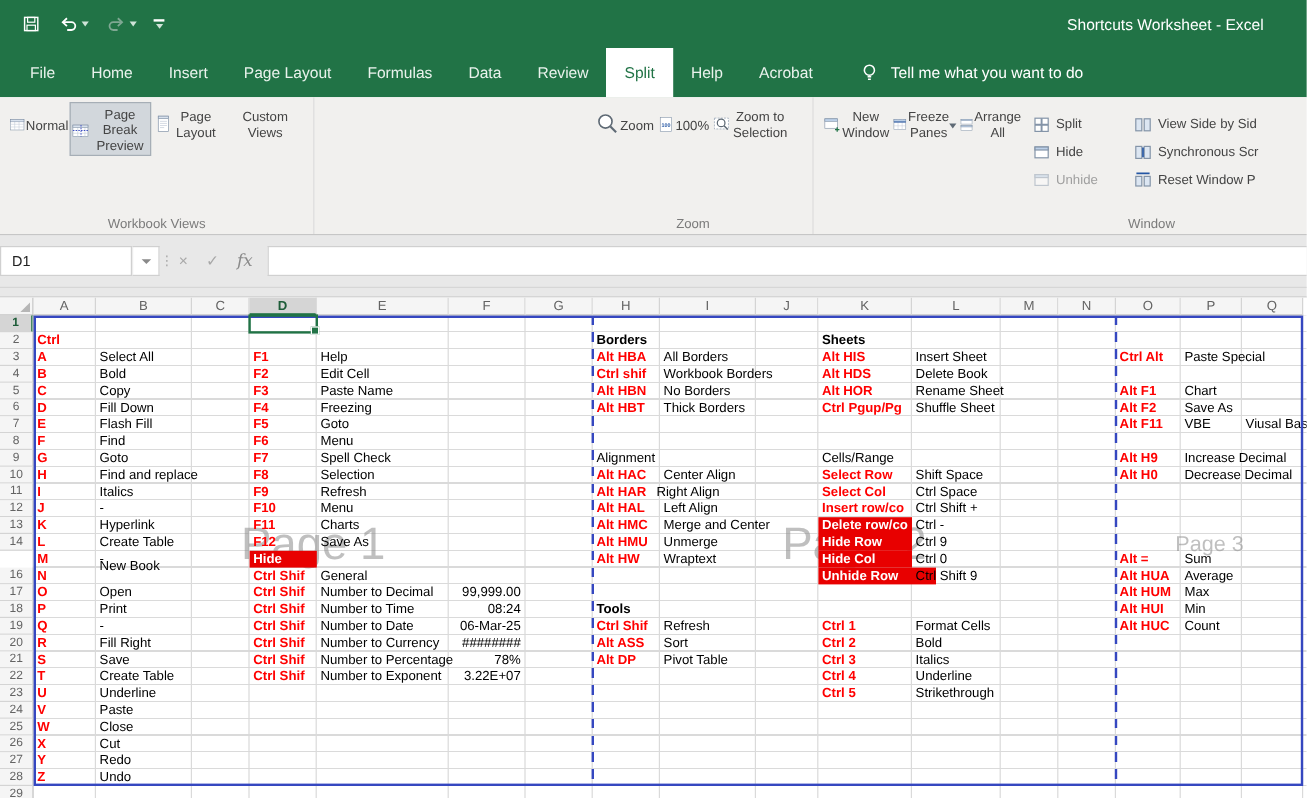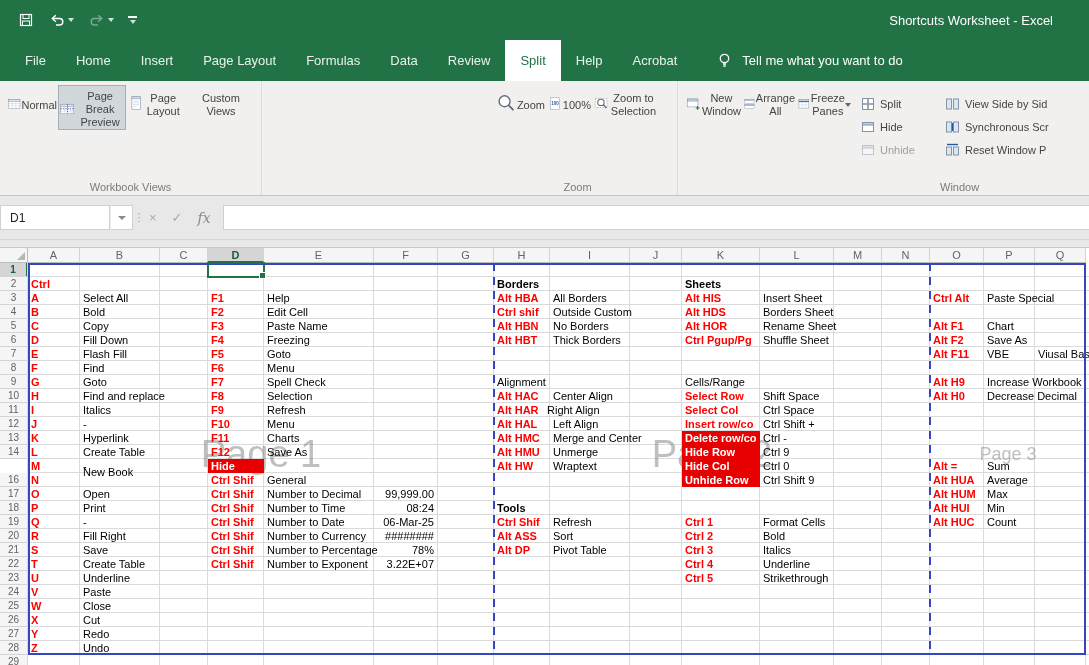--- a/index.html
+++ b/index.html
@@ -210,38 +210,38 @@
     <div class="rgroup" style="left:678px;width:520px;border-right:none;">
       <div class="grpcontent">
         <div class="bigbtn" style="width:58px;">
           <svg class="bicon" width="32" height="32" viewBox="0 0 32 32">
               <rect x="4.5" y="6.5" width="20" height="15" fill="#fff" stroke="#8494a8"></rect>
               <rect x="4.5" y="6.5" width="20" height="4" fill="#bcd0e8" stroke="#8494a8"></rect>
               <path d="M24 20v7M20.5 23.5h7" stroke="#217346" stroke-width="2"></path>
             </svg>
           <span class="blabel">New Window</span>
         </div>
+        <div class="bigbtn" style="width:56px;">
+          <svg class="bicon" width="32" height="32" viewBox="0 0 32 32">
+              <rect x="4.5" y="5.5" width="23" height="20" fill="#fff" stroke="#8494a8"></rect>
+              <rect x="4.5" y="5.5" width="23" height="5" fill="#bcd0e8" stroke="#8494a8"></rect>
+              <path d="M12.5 5.5v20M20.5 5.5v20M4.5 18h23" stroke="#c2cbd8"></path>
+              <path d="M4.5 10.5h23" stroke="#2456a4" stroke-width="2"></path>
+            </svg>
+          <span class="blabel">Freeze Panes</span>
+          <span class="dropcaret"></span>
+        </div>
         <div class="bigbtn" style="width:54px;">
           <svg class="bicon" width="32" height="32" viewBox="0 0 32 32">
               <rect x="4.5" y="4.5" width="23" height="10" fill="#fff" stroke="#8494a8"></rect>
               <rect x="4.5" y="4.5" width="23" height="3" fill="#bcd0e8" stroke="#8494a8"></rect>
               <rect x="4.5" y="17.5" width="23" height="10" fill="#fff" stroke="#8494a8"></rect>
               <rect x="4.5" y="17.5" width="23" height="3" fill="#bcd0e8" stroke="#8494a8"></rect>
             </svg>
           <span class="blabel">Arrange All</span>
-        </div>
-        <div class="bigbtn" style="width:56px;">
-          <svg class="bicon" width="32" height="32" viewBox="0 0 32 32">
-              <rect x="4.5" y="5.5" width="23" height="20" fill="#fff" stroke="#8494a8"></rect>
-              <rect x="4.5" y="5.5" width="23" height="5" fill="#bcd0e8" stroke="#8494a8"></rect>
-              <path d="M12.5 5.5v20M20.5 5.5v20M4.5 18h23" stroke="#c2cbd8"></path>
-              <path d="M4.5 10.5h23" stroke="#2456a4" stroke-width="2"></path>
-            </svg>
-          <span class="blabel">Freeze Panes</span>
-          <span class="dropcaret"></span>
         </div>
         <div class="minicol" style="width:72px;">
           <div class="minibtn">
             <svg width="14" height="14" viewBox="0 0 14 14">
                 <rect x="1.5" y="1.5" width="11" height="11" fill="#fff" stroke="#8494a8"></rect>
                 <path d="M1.5 7h11M7 1.5v11" stroke="#8494a8" stroke-width="1.6"></path>
               </svg>
             <span>Split</span>
           </div>
           <div class="minibtn">
@@ -390,23 +390,23 @@
       <div class="cell t" style="top: 43px; left: 553px;">All Borders</div>
       <div class="cell r" style="top: 43px; left: 685px;">Alt HIS</div>
       <div class="cell t" style="top: 43px; left: 763px;">Insert Sheet</div>
       <div class="cell r" style="top: 43px; left: 933px;">Ctrl Alt</div>
       <div class="cell t" style="top: 43px; left: 987px;">Paste Special</div>
       <div class="cell r" style="top: 57px; left: 31px;">B</div>
       <div class="cell t" style="top: 57px; left: 83px;">Bold</div>
       <div class="cell r" style="top: 57px; left: 211px;">F2</div>
       <div class="cell t" style="top: 57px; left: 267px;">Edit Cell</div>
       <div class="cell r" style="top: 57px; left: 497px;">Ctrl shif</div>
-      <div class="cell t" style="top: 57px; left: 553px;">Outside Custom</div>
+      <div class="cell t" style="top: 57px; left: 553px;">Workbook Borders</div>
       <div class="cell r" style="top: 57px; left: 685px;">Alt HDS</div>
-      <div class="cell t" style="top: 57px; left: 763px;">Borders Sheet</div>
+      <div class="cell t" style="top: 57px; left: 763px;">Delete Book</div>
       <div class="cell r" style="top: 71px; left: 31px;">C</div>
       <div class="cell t" style="top: 71px; left: 83px;">Copy</div>
       <div class="cell r" style="top: 71px; left: 211px;">F3</div>
       <div class="cell t" style="top: 71px; left: 267px;">Paste Name</div>
       <div class="cell r" style="top: 71px; left: 497px;">Alt HBN</div>
       <div class="cell t" style="top: 71px; left: 553px;">No Borders</div>
       <div class="cell r" style="top: 71px; left: 685px;">Alt HOR</div>
       <div class="cell t" style="top: 71px; left: 763px;">Rename Sheet</div>
       <div class="cell r" style="top: 71px; left: 933px;">Alt F1</div>
       <div class="cell t" style="top: 71px; left: 987px;">Chart</div>
@@ -431,21 +431,21 @@
       <div class="cell t" style="top: 113px; left: 83px;">Find</div>
       <div class="cell r" style="top: 113px; left: 211px;">F6</div>
       <div class="cell t" style="top: 113px; left: 267px;">Menu</div>
       <div class="cell r" style="top: 127px; left: 31px;">G</div>
       <div class="cell t" style="top: 127px; left: 83px;">Goto</div>
       <div class="cell r" style="top: 127px; left: 211px;">F7</div>
       <div class="cell t" style="top: 127px; left: 267px;">Spell Check</div>
       <div class="cell t" style="top: 127px; left: 497px;">Alignment</div>
       <div class="cell t" style="top: 127px; left: 685px;">Cells/Range</div>
       <div class="cell r" style="top: 127px; left: 933px;">Alt H9</div>
-      <div class="cell t" style="top: 127px; left: 987px;">Increase Workbook</div>
+      <div class="cell t" style="top: 127px; left: 987px;">Increase Decimal</div>
       <div class="cell r" style="top: 141px; left: 31px;">H</div>
       <div class="cell t" style="top: 141px; left: 83px;">Find and replace</div>
       <div class="cell r" style="top: 141px; left: 211px;">F8</div>
       <div class="cell t" style="top: 141px; left: 267px;">Selection</div>
       <div class="cell r" style="top: 141px; left: 497px;">Alt HAC</div>
       <div class="cell t" style="top: 141px; left: 553px;">Center Align</div>
       <div class="cell r" style="top: 141px; left: 685px;">Select Row</div>
       <div class="cell t" style="top: 141px; left: 763px;">Shift Space</div>
       <div class="cell r" style="top: 141px; left: 933px;">Alt H0</div>
       <div class="cell t" style="top: 141px; left: 987px;">Decrease Decimal</div>
@@ -487,21 +487,21 @@
       <div class="cell r" style="top: 211px; left: 497px;">Alt HW</div>
       <div class="cell t" style="top: 211px; left: 553px;">Wraptext</div>
       <div class="cell rf" style="top: 211px; left: 682px; width: 78px;">Hide Col</div>
       <div class="cell t" style="top: 211px; left: 763px;">Ctrl 0</div>
       <div class="cell r" style="top: 211px; left: 933px;">Alt =</div>
       <div class="cell t" style="top: 211px; left: 987px;">Sum</div>
       <div class="cell r" style="top: 225px; left: 31px;">N</div>
       <div class="cell t" style="top: 217px; left: 83px;">New Book</div>
       <div class="cell r" style="top: 225px; left: 211px;">Ctrl Shif</div>
       <div class="cell t" style="top: 225px; left: 267px;">General</div>
-      <div class="cell rf" style="top: 225px; left: 682px; width: 78px;">Unhide Row</div>
+      <div class="cell rf" style="top: 225px; left: 682px; width: 98px;">Unhide Row</div>
       <div class="cell t" style="top: 225px; left: 763px;">Ctrl Shift 9</div>
       <div class="cell r" style="top: 225px; left: 933px;">Alt HUA</div>
       <div class="cell t" style="top: 225px; left: 987px;">Average</div>
       <div class="cell r" style="top: 239px; left: 31px;">O</div>
       <div class="cell t" style="top: 239px; left: 83px;">Open</div>
       <div class="cell r" style="top: 239px; left: 211px;">Ctrl Shif</div>
       <div class="cell t" style="top: 239px; left: 267px;">Number to Decimal</div>
       <div class="cell n" style="top: 239px; left: 374px; width: 60px;">99,999.00</div>
       <div class="cell r" style="top: 239px; left: 933px;">Alt HUM</div>
       <div class="cell t" style="top: 239px; left: 987px;">Max</div>

